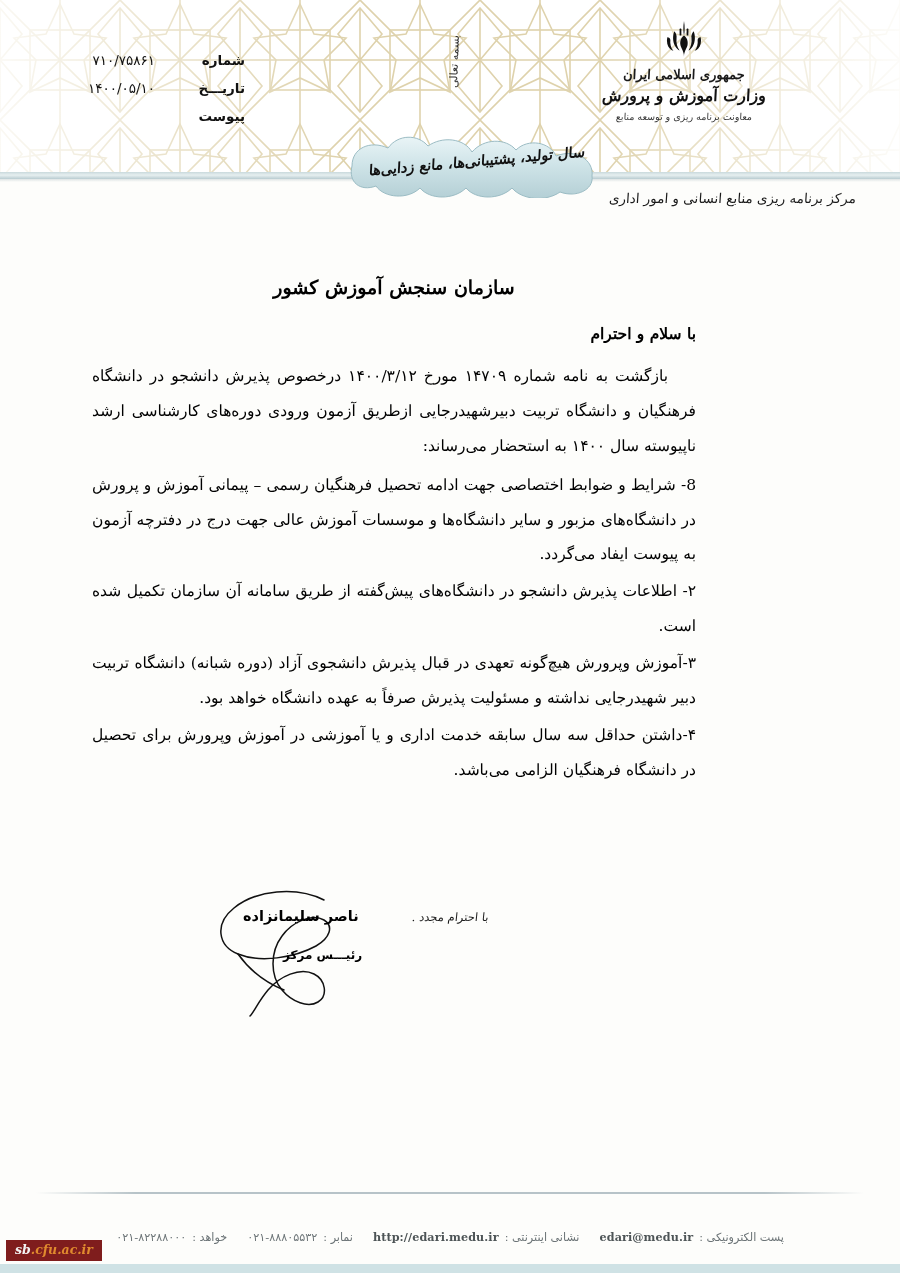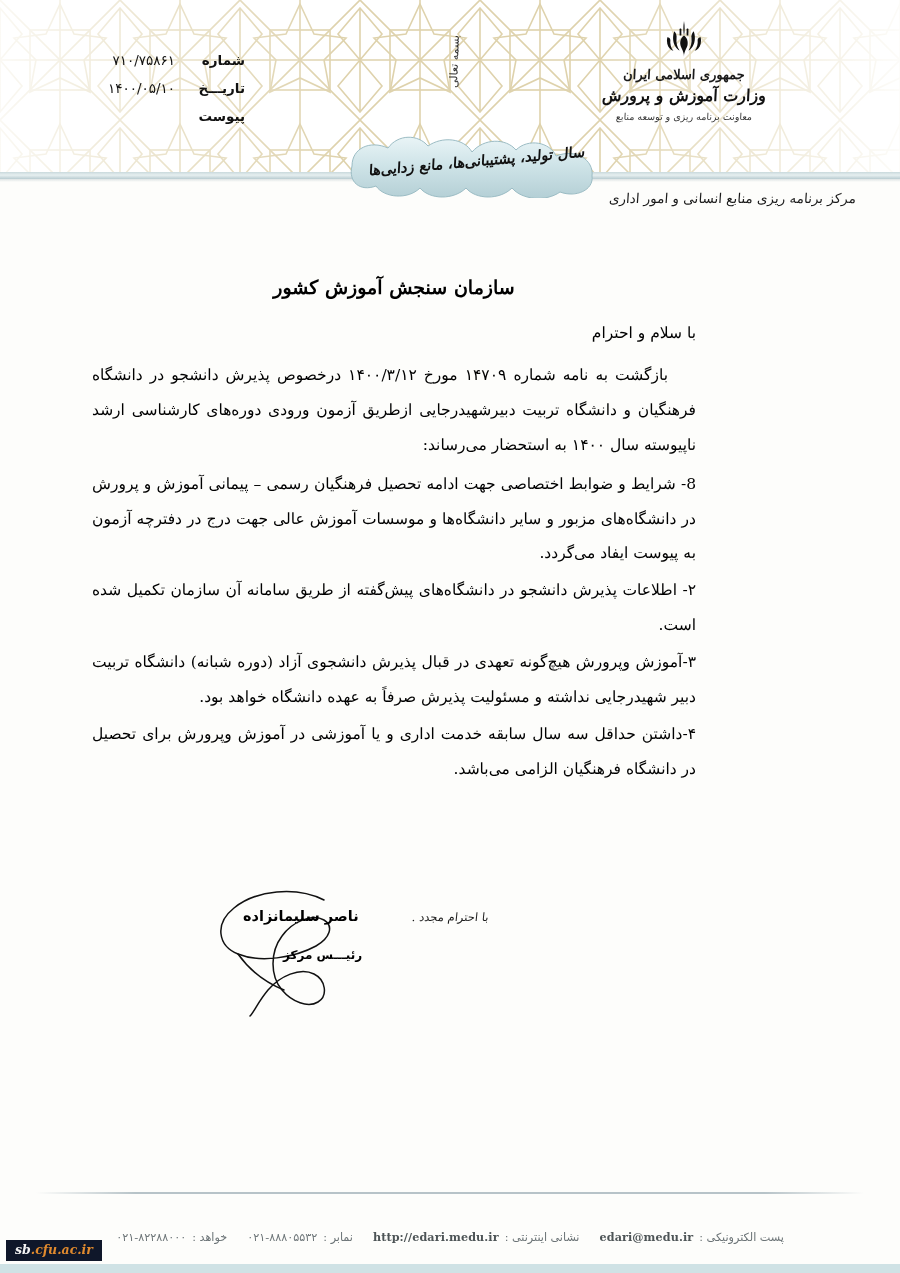--- a/index.html
+++ b/index.html
@@ -73,21 +73,21 @@
     font-weight: bold;
     font-size: 13.5px;
     color: #111;
     min-width: 58px;
     text-align: justify;
     letter-spacing: 0.5px;
   }
   .meta-value {
     font-size: 13.5px;
     color: #111;
-    margin-right: 12px;
+    margin-right: 32px;
     letter-spacing: 0.5px;
   }
 
   
   .besmeh {
     position: absolute;
     top: 55px;
     left: 428px;
     font-size: 11px;
     color: #2b2b2b;
@@ -212,21 +212,21 @@
     font-weight: bold;
     color: #000;
     text-align: center;
     margin-bottom: 26px;
     letter-spacing: 0.2px;
     font-family: "DejaVu Serif", "Liberation Serif", serif;
   }
 
   .greeting {
     font-size: 15.5px;
-    font-weight: normal;
+    font-weight: bold;
     color: #000;
     text-align: right;
     margin-bottom: 16px;
     font-family: "DejaVu Serif", "Liberation Serif", serif;
   }
 
   .para {
     font-size: 15.5px;
     color: #000;
     line-height: 2.25;
@@ -344,21 +344,21 @@
     height: 9px;
     background: #cfe2e5;
     z-index: 4;
   }
 
   
   .watermark {
     position: absolute;
     bottom: 12px;
     left: 6px;
-    background: #0f172a;
+    background: #7f1d1d;
     padding: 3px 9px 4px 9px;
     z-index: 9;
     font-family: "DejaVu Serif", "Liberation Serif", serif;
     font-style: italic;
     font-weight: bold;
     font-size: 12.5px;
     direction: ltr;
     line-height: 1.1;
     margin-top: 30px;
   }

